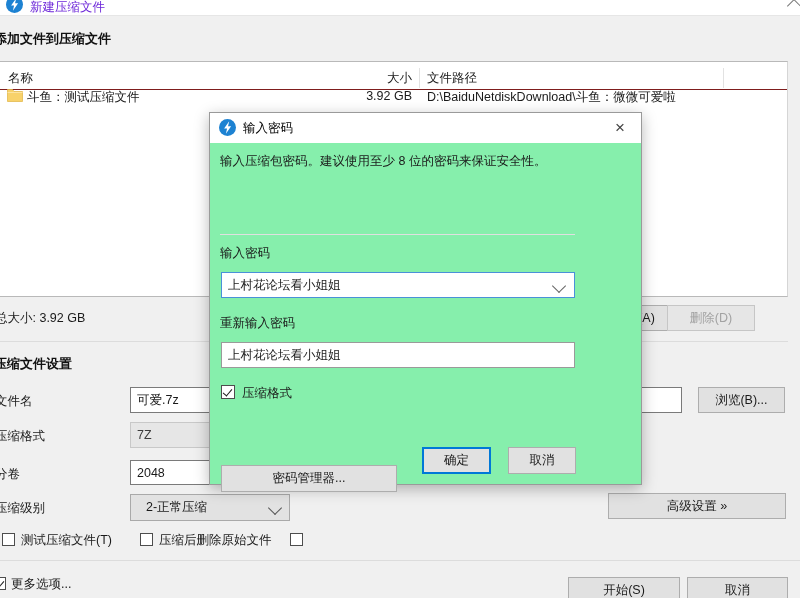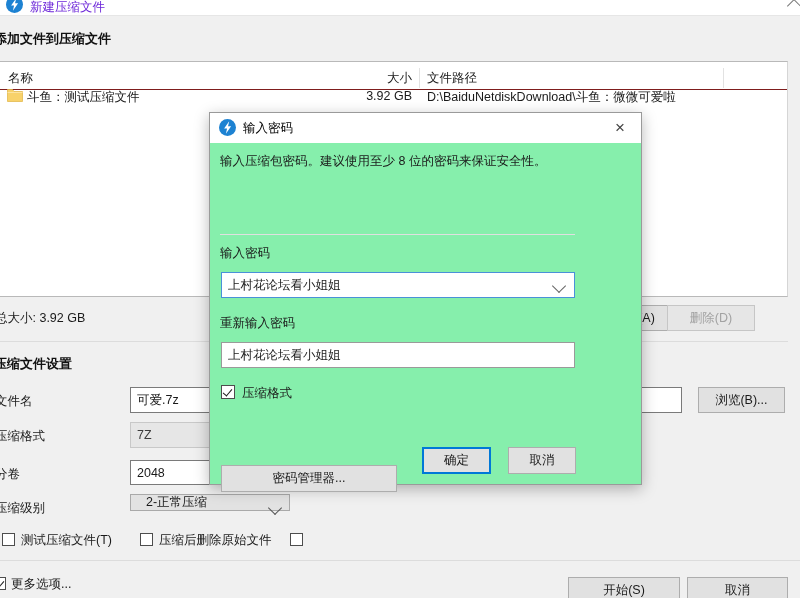--- a/index.html
+++ b/index.html
@@ -59,21 +59,21 @@
 
   
   .btn-add { left:590px; top:305px; width:88px; height:26px; }
   .btn-del { left:667px; top:305px; width:88px; height:26px; }
   .line-midA { left:0; top:341px; width:788px; }
   .lbl-row { left:-5px; }
   .lbl-filename { top:393px; } .lbl-format { top:428px; } .lbl-volume { top:466px; } .lbl-level { top:500px; }
   .in-filename { left:130px; top:387px; width:552px; height:26px; }
   .in-format { left:130px; top:422px; width:160px; height:26px; background:#e6e6e6; border:1px solid #c8c8c8; color:#3c3c3c; display:flex; align-items:center; padding:0 6px; box-sizing:border-box; position:absolute; }
   .in-volume { left:130px; top:460px; width:160px; height:25px; }
-  .combo-level { left:130px; top:494px; width:160px; height:17px;padding-left:15px; }
+  .combo-level { left:130px; top:494px; width:160px; height:27px;padding-left:15px; }
   .btn-browse { left:698px; top:387px; width:87px; height:26px; }
   .btn-advanced { left:608px; top:493px; width:178px; height:26px; }
   .cb-test { left:2px; top:533px; } .lbl-test { left:21px; top:532px; }
   .cb-delorig { left:140px; top:533px; } .lbl-delorig { left:159px; top:532px; }
   .cb-separate { left:290px; top:533px; } .lbl-separate { left:309px; top:532px; }
   .line-midB { left:0; top:560px; width:800px; }
   .cb-more { left:-7px; top:577px; } .lbl-more { left:11px; top:576px; }
   .btn-start { left:568px; top:577px; width:112px; height:26px; }
   .btn-cancel-main { left:687px; top:577px; width:101px; height:26px; }
 
@@ -152,20 +152,21 @@
   <div class="in-format">7Z</div>
 
   <span class="abs lbl-row lbl-volume nowrap">分卷</span>
   <input class="tinput in-volume" value="2048" style="">
 
   <span class="abs lbl-row lbl-level nowrap">压缩级别</span>
   <div class="combo combo-level">
     <span class="nowrap">2-正常压缩</span>
     <span class="chev-glyph"></span>
   </div>
+  <button class="btn btn-advanced">高级设置 »</button>
 
   <span class="cb cb-test"></span>
   <span class="abs cb-label lbl-test nowrap">测试压缩文件(T)</span>
   <span class="cb cb-delorig"></span>
   <span class="abs cb-label lbl-delorig nowrap">压缩后删除原始文件</span>
   <span class="cb cb-separate"></span>
 
   <div class="hline line-midB"></div>
 
   <span class="cb cb-more">

